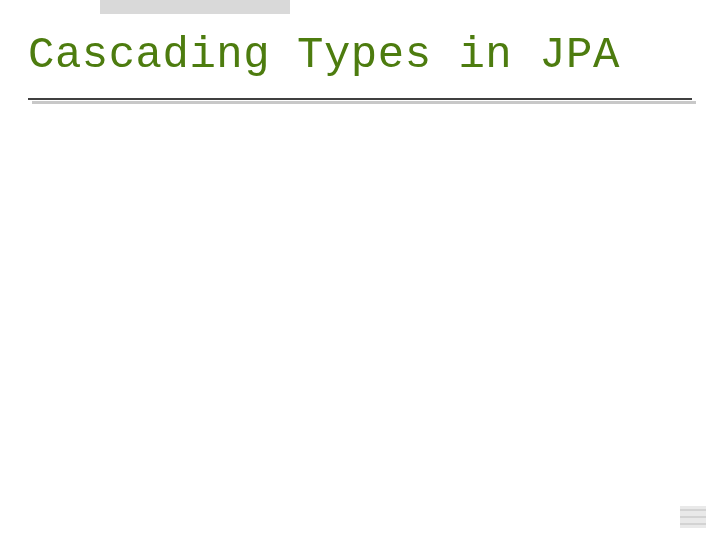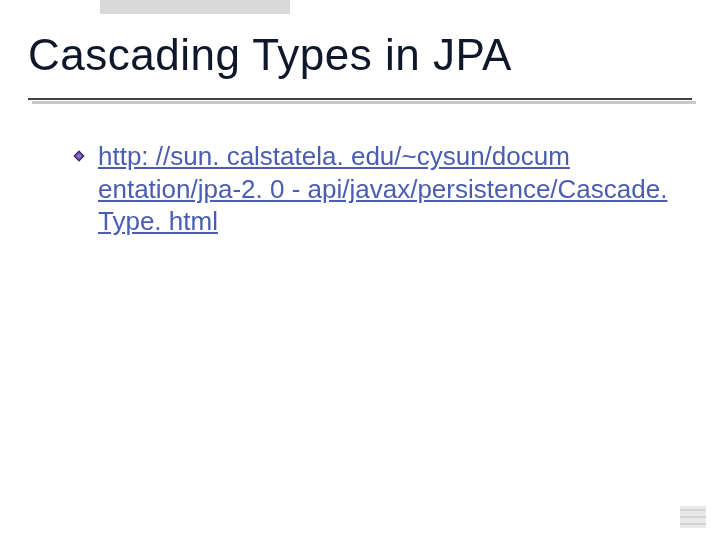--- a/index.html
+++ b/index.html
@@ -25,22 +25,22 @@
     height: 14px;
     background: #d9d9d9;
   }
   .title {
     position: absolute;
     top: 30px;
     left: 28px;
     right: 28px;
     font-size: 44px;
     font-weight: 400;
-    color: #0f172a;
-    font-family: Liberation Sans, sans-serif;
+    color: #4d7c0f;
+    font-family: Liberation Mono, monospace;
     letter-spacing: 0.5px;
   }
   .title-underline {
     position: absolute;
     top: 98px;
     left: 28px;
     right: 28px;
     height: 2px;
     background: #404040;
   }
@@ -93,31 +93,20 @@
 <body>
 
 <div class="slide">
 
   <div class="top-shade"></div>
 
   <div class="title">Cascading Types in JPA</div>
   <div class="title-underline"></div>
   <div class="title-shadow"></div>
 
-  <div class="body">
-    <div class="bullet-item">
-      <span class="bullet-diamond">
-        <svg width="14" height="14" viewBox="0 0 14 14">
-          <rect x="3.5" y="3.5" width="7" height="7" fill="#5a3d99" stroke="#3a2766" stroke-width="1" transform="rotate(45 7 7)"></rect>
-          <rect x="4.8" y="4.8" width="4.4" height="4.4" fill="#8a6fc7" transform="rotate(45 7 7)"></rect>
-        </svg>
-      </span>
-      <span class="link">http: //sun. calstatela. edu/~cysun/docum entation/jpa-2. 0 - api/javax/persistence/Cascade. Type. html</span>
-    </div>
-  </div>
 
   <div class="corner">
     <svg width="26" height="22" viewBox="0 0 26 22">
       <rect x="0" y="0" width="26" height="22" fill="#e9e9e9"></rect>
       <line x1="0" y1="4" x2="26" y2="4" stroke="#bdbdbd" stroke-width="1"></line>
       <line x1="0" y1="11" x2="26" y2="11" stroke="#bdbdbd" stroke-width="1"></line>
       <line x1="0" y1="18" x2="26" y2="18" stroke="#bdbdbd" stroke-width="1"></line>
     </svg>
   </div>
 

